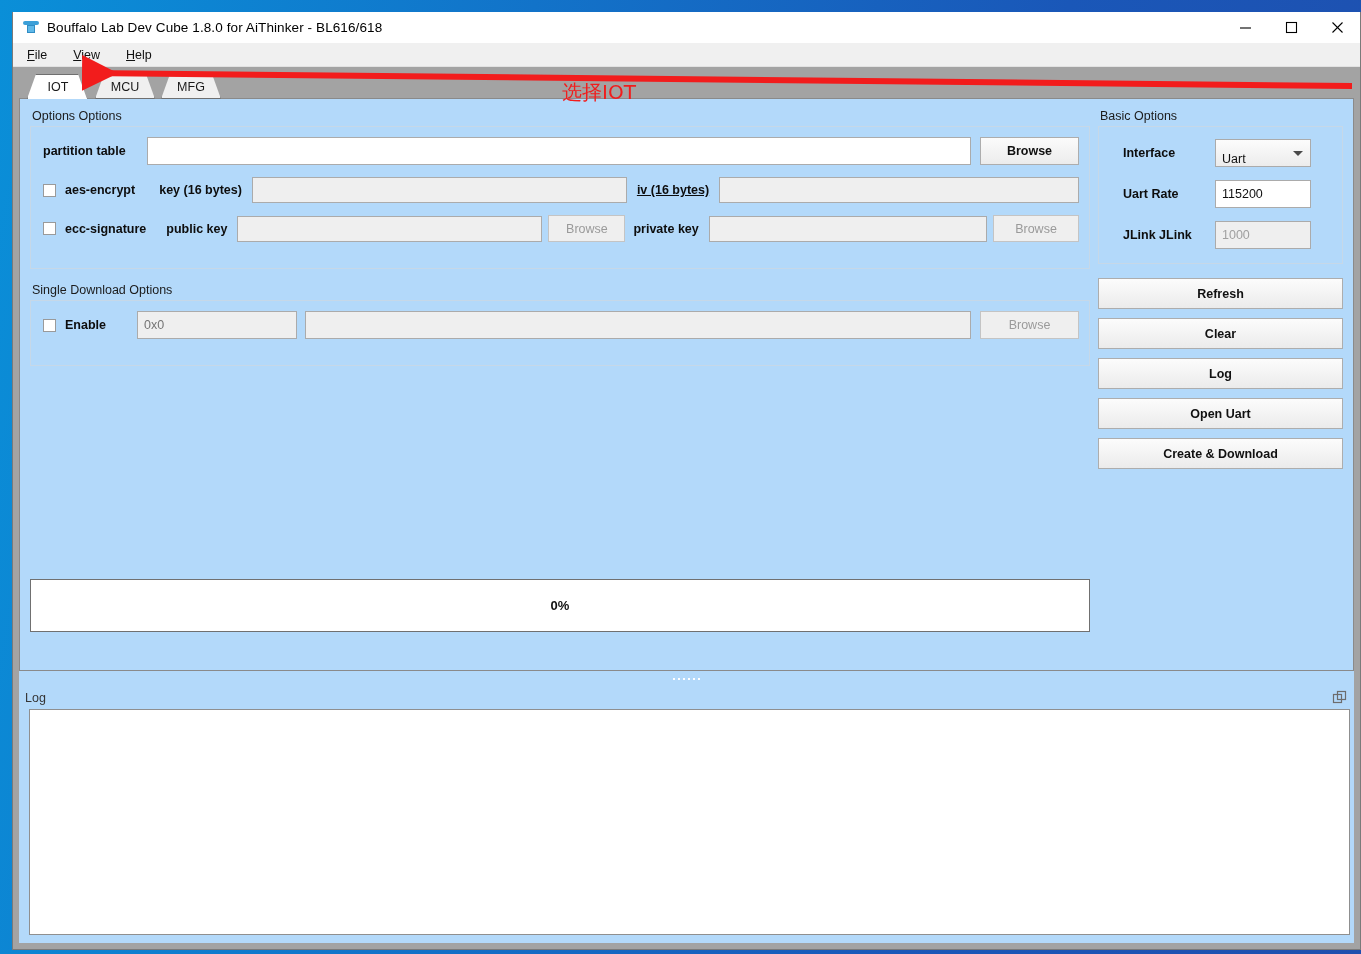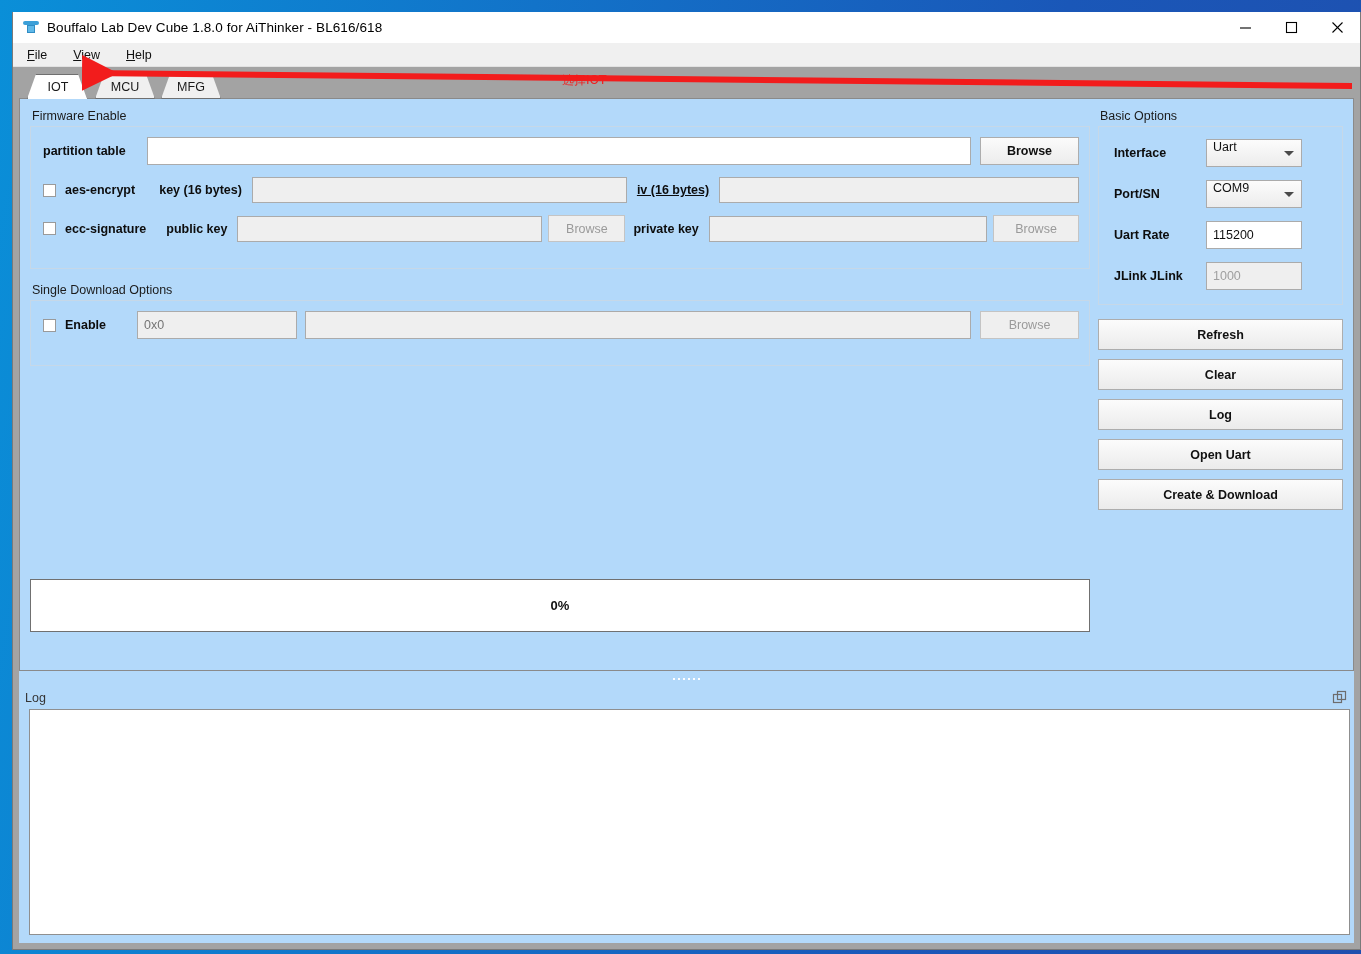--- a/index.html
+++ b/index.html
@@ -263,21 +263,21 @@
     font-weight: bold;
     color: #0d0d0d;
   }
   .sel {
     width: 96px;
     height: 28px;
     border: 1px solid #ababab;
     background: linear-gradient(#fcfcfc, #ececec);
     box-sizing: border-box;
     display: flex;
-    align-items: flex-start;
+    align-items: flex-end;
     padding: 0 6px;
     font-size: 12.5px;
     color: #111;
     position: relative;
   }
   .sel .caret {
     position: absolute;
     right: 7px; top: 50%;
     margin-top: -2px;
     width: 0; height: 0;
@@ -387,22 +387,22 @@
   
   #annotation-layer {
     position: absolute;
     left: 0; top: 0;
     width: 1361px; height: 954px;
     pointer-events: none;
     z-index: 50;
   }
   #annot-text {
     position: absolute;
-    left: 562px; top: 72px;
-    font-size: 12px;
+    left: 562px; top: 79px;
+    font-size: 20px;
     color: #f21c1c;
     white-space: nowrap;
     font-family: "DejaVu Sans", sans-serif;
   }
 </style>
 </head>
 <body>
 
 <div id="app-window">
 
@@ -449,21 +449,21 @@
       <div class="tab">
         <span>MFG</span>
       </div>
     </div>
 
     <div id="main-panel">
 
       <div id="left-column">
 
         <div class="group" style="margin-top:2px;">
-          <div class="group-title">Firmware Enable</div>
+          <div class="group-title">Options Options</div>
           <div class="group-body">
 
             <div class="row">
               <div class="lbl" style="width:94px;">partition table</div>
               <input class="txt" style="flex: 1 1 auto; height: 28px;" value="">
               <button class="btn" style="margin-left:9px;height:28px;min-width:99px;">Browse</button>
             </div>
 
             <div class="row">
               <span class="cb"></span>
@@ -505,37 +505,30 @@
 
         <div id="progress-wrap">
           <span id="progress-text">0%</span>
         </div>
         <div style="height:28px;"></div>
       </div>
 
       <div id="right-column">
         <div class="group" style="margin-top:2px;">
           <div class="group-title">Basic Options</div>
-          <div class="group-body" style="padding:12px 10px 14px 15px;">
+          <div class="group-body" style="padding:12px 10px 14px 24px;">
 
             <div class="ro-row">
               <div class="ro-lbl">Interface</div>
               <div class="sel">
                 <span>Uart</span>
                 <span class="caret"></span>
               </div>
             </div>
 
-            <div class="ro-row">
-              <div class="ro-lbl">Port/SN</div>
-              <div class="sel">
-                <span>COM9</span>
-                <span class="caret"></span>
-              </div>
-            </div>
 
             <div class="ro-row">
               <div class="ro-lbl">Uart Rate</div>
               <input class="rate" value="115200" style="">
             </div>
 
             <div class="ro-row">
               <div class="ro-lbl">JLink JLink</div>
               <input class="rate dis" disabled="" value="1000" style="">
             </div>

